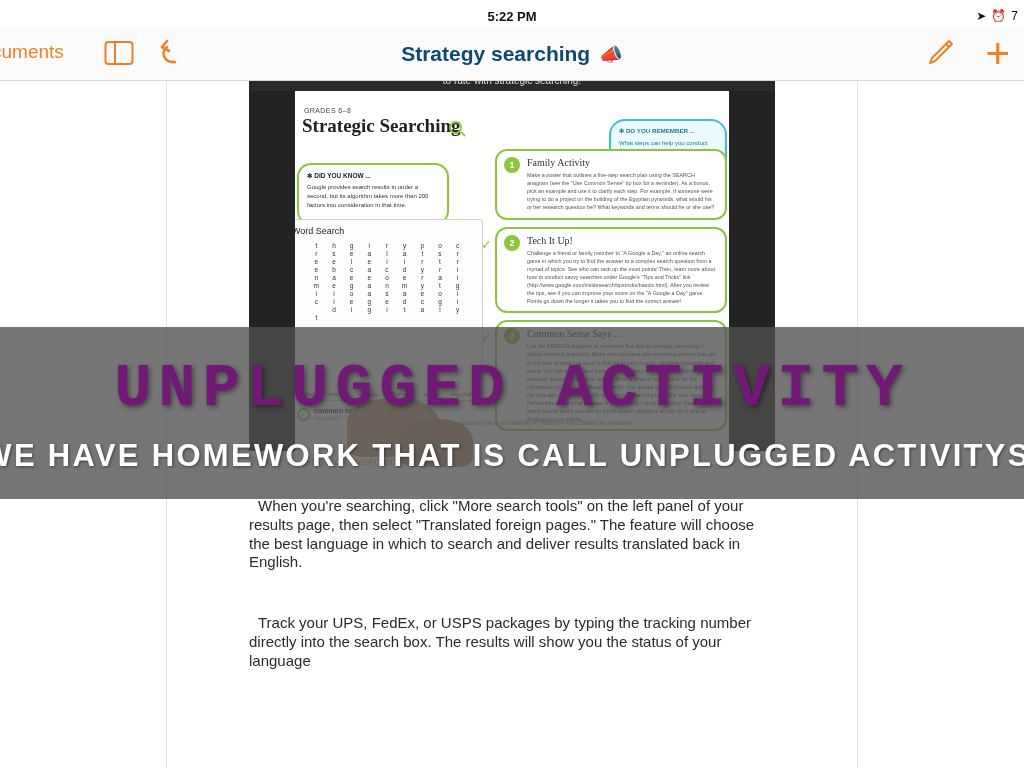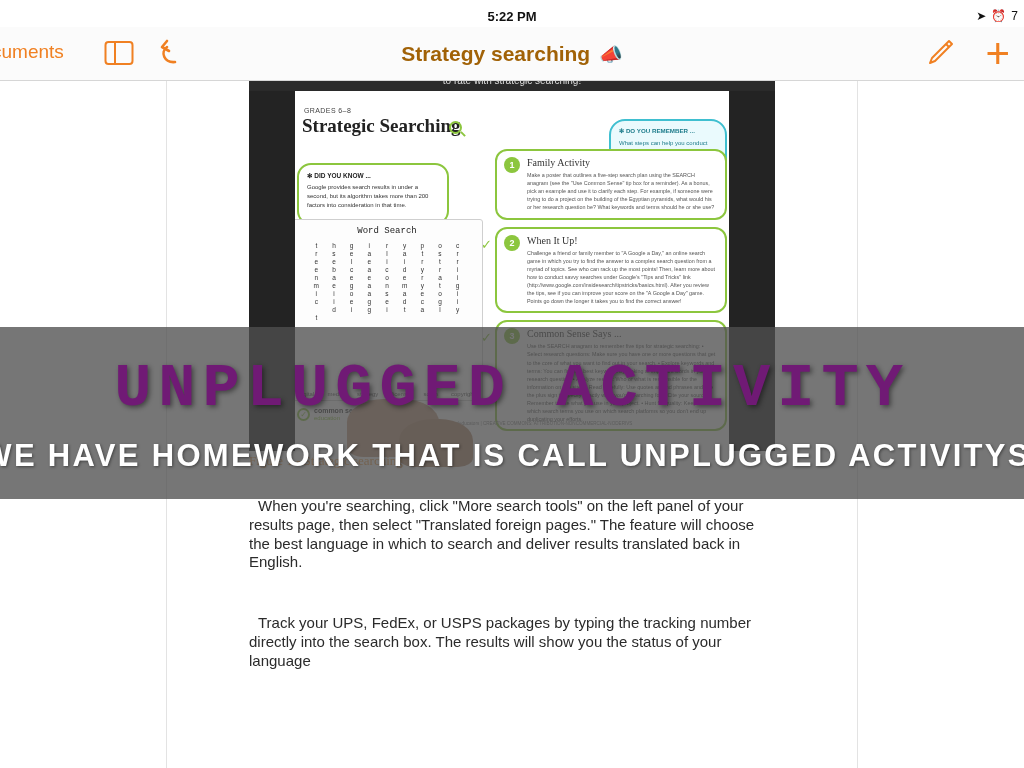--- a/index.html
+++ b/index.html
@@ -34,21 +34,21 @@
     background: #fbfbfb; border-bottom: 1px solid #d6d6d6;
     display: flex; align-items: center;
   }
   .tb-docs {
     position: absolute; left: -8px; top: 14px; font-size: 19px; color: #f08022;
   }
   .tb-layout { position: absolute; left: 104px; top: 12px; cursor: pointer; }
   .tb-undo { position: absolute; left: 158px; top: 11px; cursor: pointer; }
   .tb-title {
     position: absolute; left: 0; width: 1024px; text-align: center; top: 15px;
-    font-size: 21px; font-weight: bold; color: #a16207;
+    font-size: 21px; font-weight: bold; color: #0c4a6e;
     display: flex; align-items: center; justify-content: center; gap: 9px;
   }
   .tb-title .flag { font-size: 19px; }
   .tb-pen { position: absolute; right: 68px; top: 10px; cursor: pointer; }
   .tb-plus {
     position: absolute; right: 14px; top: 6px; font-size: 42px; color: #f08022;
     font-weight: 300; line-height: 42px; cursor: pointer;
   }
 
   
@@ -110,21 +110,21 @@
     border: 2px solid #3fbfd0; background: #eafafd; border-radius: 16px;
   }
   .bubble-remember .bt { font-weight: bold; font-size: 6.2px; margin-bottom: 3px; color: #1c7b8a; }
   .bubble-remember .bx { font-size: 6px; color: #1c7b8a; line-height: 1.5; }
 
   .wordsearch {
     position: absolute; left: 42px; top: 128px; width: 192px; height: 182px;
     background: #fdfdfd; border: 1px solid #cfcfcf; border-radius: 3px;
   }
   .wordsearch .ws-h {
-    text-align: center; font-size: 9px; font-family: Liberation Mono, monospace;
+    font-size: 9px; font-family: Liberation Sans, sans-serif;
     color: #222; margin-top: 6px;
   }
   .grid {
     margin: 6px auto 0; width: 158px; display: grid;
     grid-template-columns: repeat(9, 1fr); gap: 1px;
     font-size: 6.5px; color: #333; text-align: center;
   }
   .ws-words {
     position: absolute; bottom: 3px; left: 0; width: 100%;
     display: flex; justify-content: space-around; font-size: 6px; color: #555;
@@ -372,21 +372,21 @@
 
             <div class="ws-col-right" id="ws-sections">
                 <div class="sect">
                   <div class="num">1</div>
                   <div class="sh">Family Activity</div>
                   <div class="sb">Make a poster that outlines a five-step search plan using the SEARCH anagram (see the "Use Common Sense" tip box for a reminder). As a bonus, pick an example and use it to clarify each step. For example, if someone were trying to do a project on the building of the Egyptian pyramids, what would his or her research question be? What keywords and terms should he or she use?</div>
                   <div class="sect-arrow">⤵</div>
                 </div>
                 <div class="sect">
                   <div class="num">2</div>
-                  <div class="sh">When It Up!</div>
+                  <div class="sh">Tech It Up!</div>
                   <div class="sb">Challenge a friend or family member to "A Google a Day," an online search game in which you try to find the answer to a complex search question from a myriad of topics. See who can rack up the most points! Then, learn more about how to conduct savvy searches under Google's "Tips and Tricks" link (http://www.google.com/insidesearch/tipstricks/basics.html). After you review the tips, see if you can improve your score on the "A Google a Day" game. Points go down the longer it takes you to find the correct answer!</div>
                   <div class="sect-arrow">⤵</div>
                   <div class="sect-check">✓</div>
                 </div>
                 <div class="sect">
                   <div class="num">3</div>
                   <div class="sh">Common Sense Says ...</div>
                   <div class="sb">Use the SEARCH anagram to remember five tips for strategic searching:
 • Select research questions: Make sure you have one or more questions that get to the core of what you want to find out in your search.
 • Explore keywords and terms: You can find the best keywords by looking at important words in your research question.

